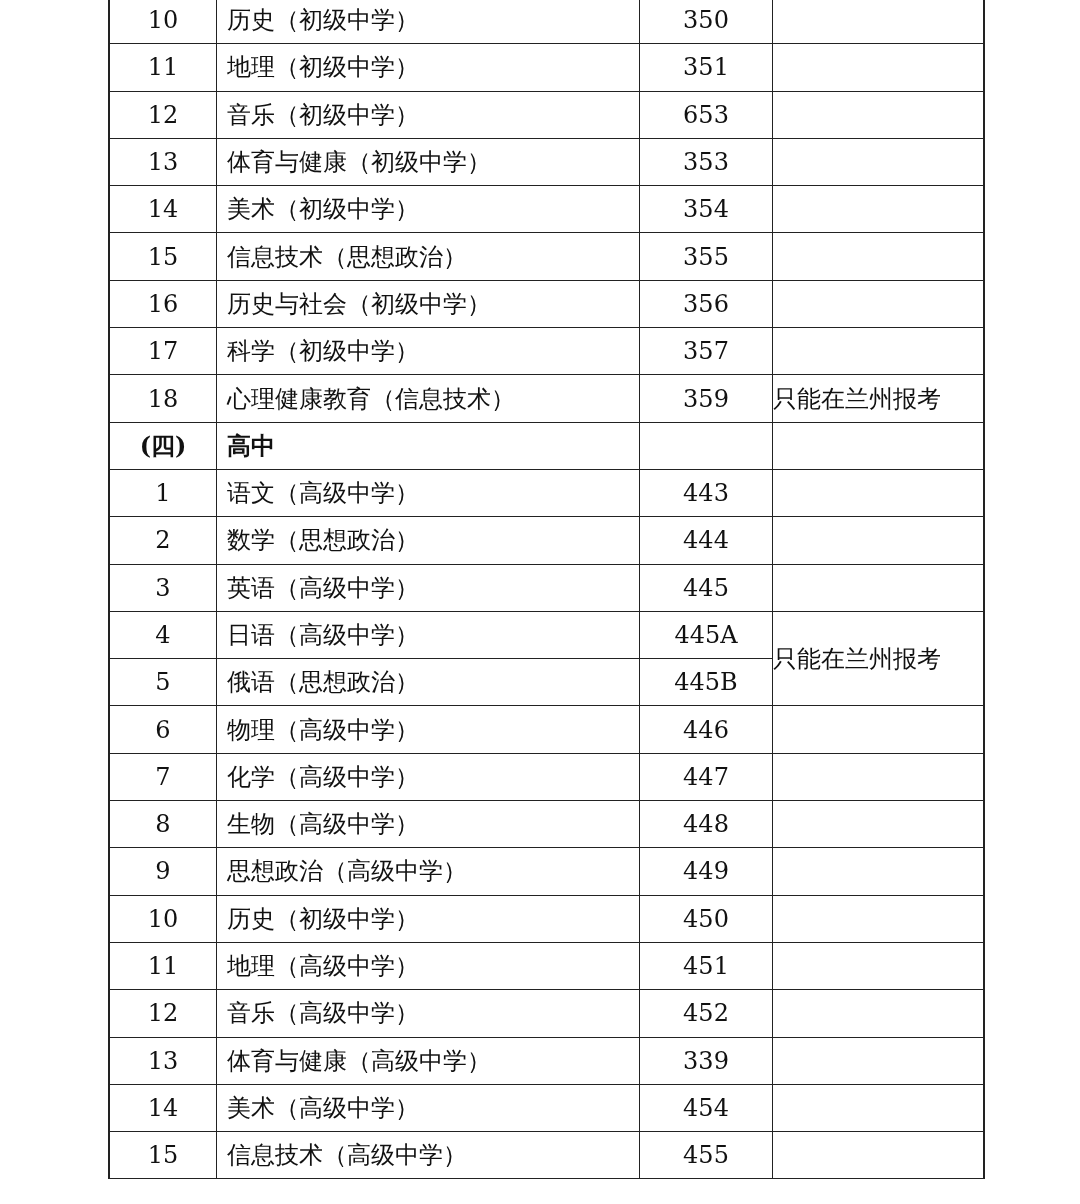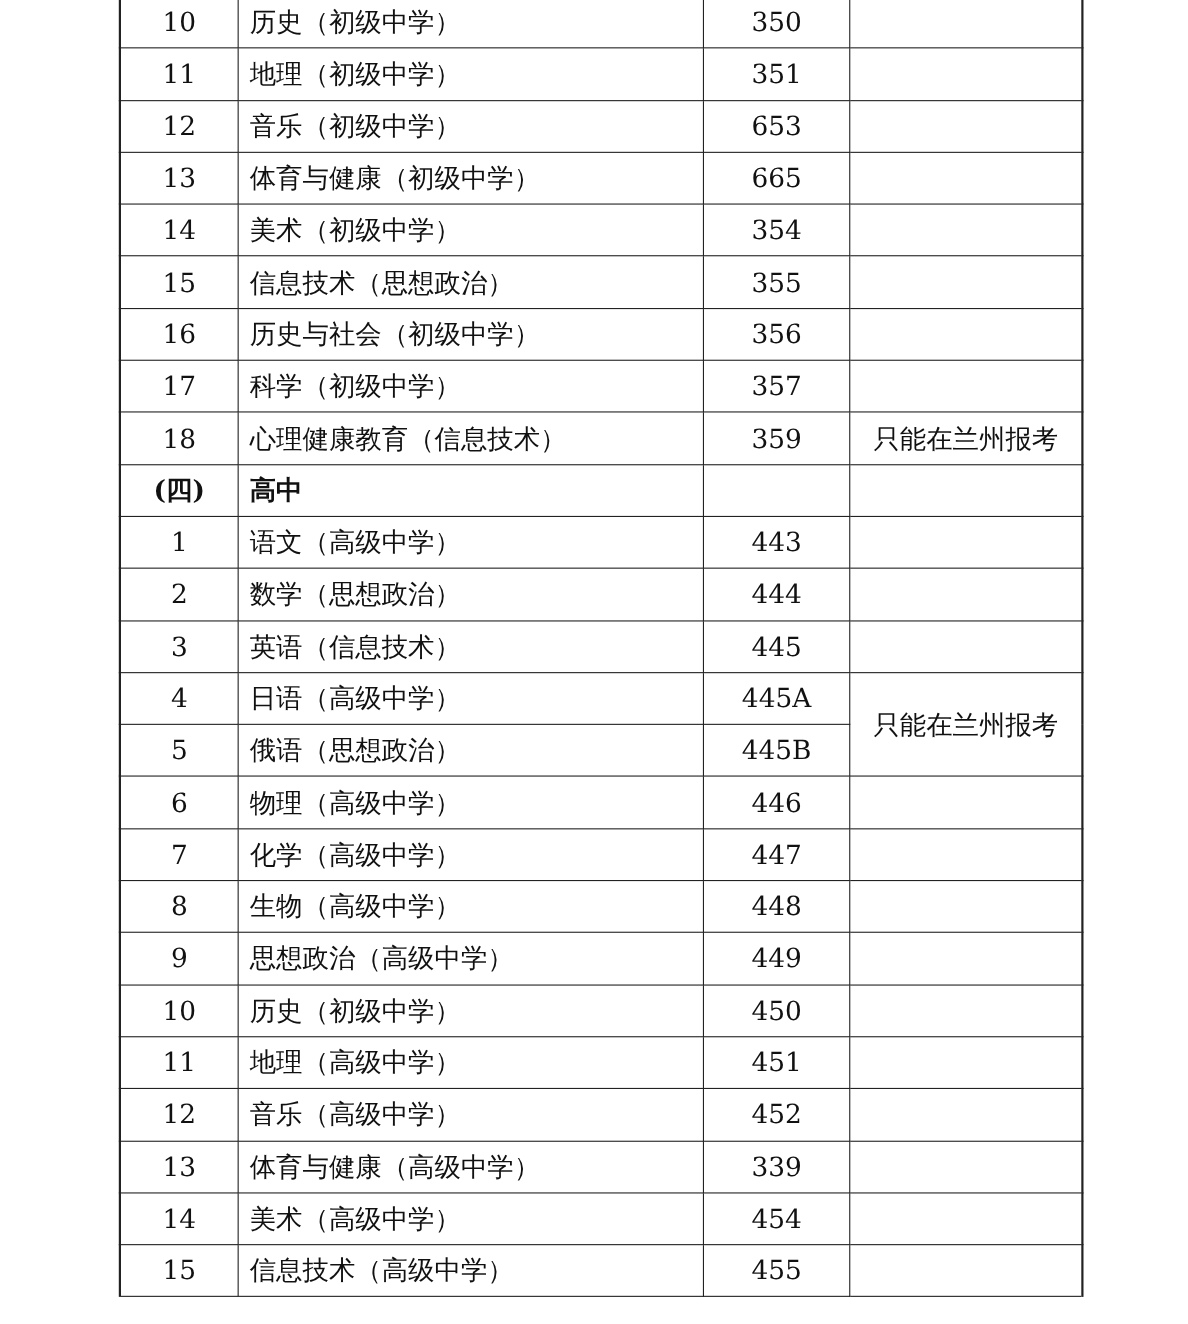--- a/index.html
+++ b/index.html
@@ -3,21 +3,21 @@
 <meta charset="utf-8">
 <style>
   html, body { margin:0; padding:0; background:#ffffff; }
   body { width:1080px; height:1204px; overflow:hidden; position:relative;
          font-family:"DejaVu Serif","Liberation Serif",serif; color:#111; }
   table { position:absolute; left:108px; top:-4px; border-collapse:collapse; table-layout:fixed; }
   td { border:1.5px solid #222; height:46.3px; padding:0; font-size:24px; vertical-align:middle; }
   td.c1 { width:106px; text-align:center; }
   td.c2 { width:412px; text-align:left; padding-left:10px; }
   td.c3 { width:132px; text-align:center; }
-  td.c4 { width:210px; text-align:center; }
+  td.c4 { width:210px; text-align:left; }
   tr.section td { font-weight:bold; }
   table { border-left:2.5px solid #222; border-right:2.5px solid #222; }
 </style>
 </head>
 <body>
 
 <table>
   <tbody id="tbody">
       <tr>
         <td class="c1">10</td>
@@ -33,21 +33,21 @@
       </tr>
       <tr>
         <td class="c1">12</td>
         <td class="c2">音乐（初级中学）</td>
         <td class="c3">653</td>
         <td class="c4"></td>
       </tr>
       <tr>
         <td class="c1">13</td>
         <td class="c2">体育与健康（初级中学）</td>
-        <td class="c3">665</td>
+        <td class="c3">353</td>
         <td class="c4"></td>
       </tr>
       <tr>
         <td class="c1">14</td>
         <td class="c2">美术（初级中学）</td>
         <td class="c3">354</td>
         <td class="c4"></td>
       </tr>
       <tr>
         <td class="c1">15</td>
@@ -86,21 +86,21 @@
         <td class="c4"></td>
       </tr>
       <tr>
         <td class="c1">2</td>
         <td class="c2">数学（思想政治）</td>
         <td class="c3">444</td>
         <td class="c4"></td>
       </tr>
       <tr>
         <td class="c1">3</td>
-        <td class="c2">英语（信息技术）</td>
+        <td class="c2">英语（高级中学）</td>
         <td class="c3">445</td>
         <td class="c4"></td>
       </tr>
       <tr>
         <td class="c1">4</td>
         <td class="c2">日语（高级中学）</td>
         <td class="c3">445A</td>
         <td class="c4" rowspan="2">只能在兰州报考</td>
       </tr>
       <tr>

